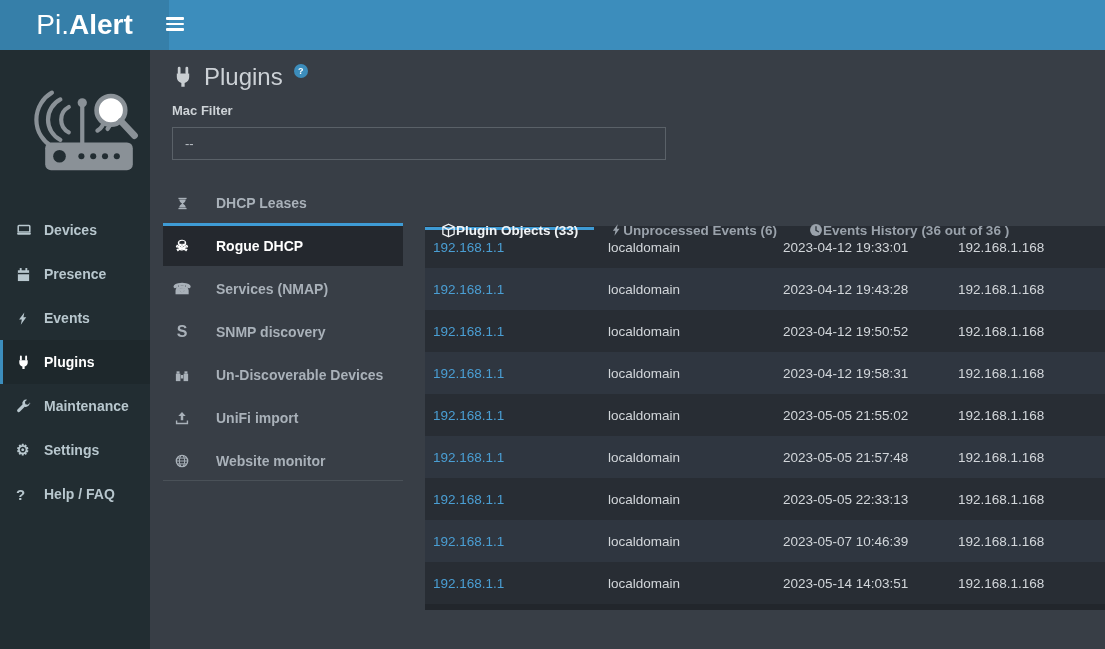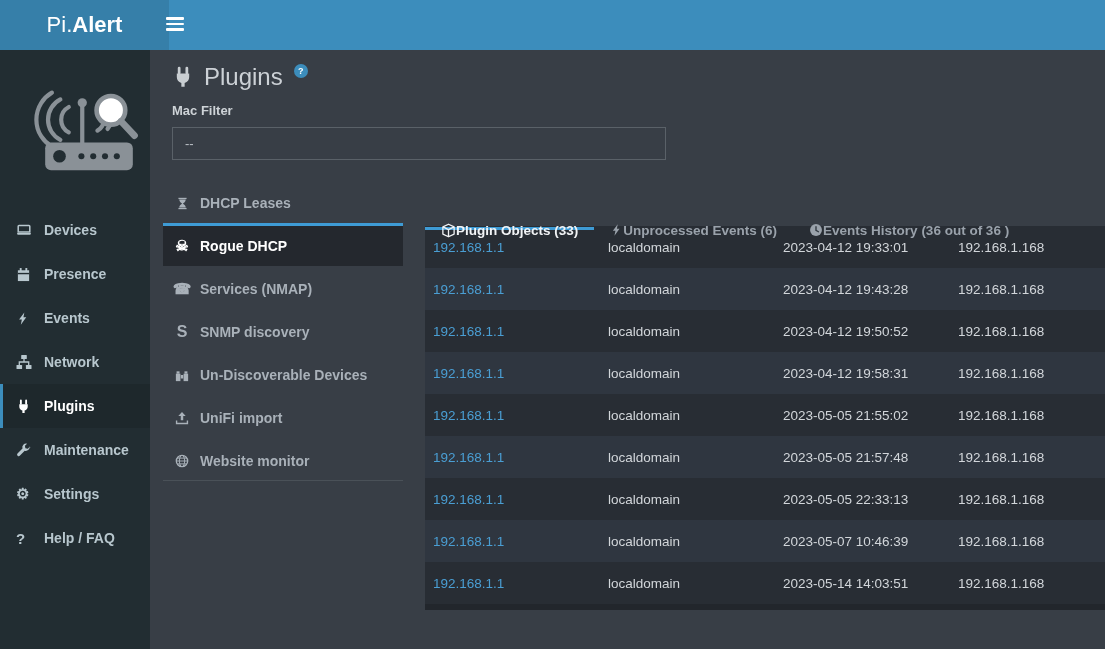--- a/index.html
+++ b/index.html
@@ -6,21 +6,21 @@
   html,body { width:1105px; height:649px; overflow:hidden; }
   body {
     font-family: "Liberation Sans", sans-serif;
     background:#383e46;
     color:#c9ced3;
   }
   
   .navbar { position:absolute; top:0; left:0; right:0; height:50px; background:#3c8dbc; z-index:10; }
   .brand {
     position:absolute; left:0; top:0; width:169px; height:50px;
-    background:#367fa9; color:#fff; font-size:22px; line-height:50px;
+    background:#367fa9; color:#fff; font-size:28px; line-height:50px;
     text-align:center; cursor:pointer;
   }
   .brand .bold { font-weight:bold; }
   .hamburger { position:absolute; left:166px; top:17px; width:18px; cursor:pointer; }
   .hamburger span { display:block; height:2.5px; background:#fff; margin-bottom:3px; border-radius:1px; }
   
   .sidebar { position:absolute; top:50px; left:0; bottom:0; width:178px; background:#222d32; }
   .logo-box { height:140px; display:flex; align-items:center; justify-content:center; padding-top:6px; }
   .side-menu { margin-top:18px; }
   .side-item {
@@ -43,21 +43,21 @@
   .filter-label { font-size:13px; font-weight:bold; color:#ced3d7; margin-bottom:9px; }
   .filter-input {
     width:494px; height:33px; background:transparent; border:1px solid #5a6168;
     color:#bcc1c6; font-size:13px; padding:0 12px; font-family:"Liberation Sans",sans-serif;
     outline:none;
   }
   
   .columns { display:flex; margin-top:20px; padding-left:13px; }
   .plugin-menu { width:240px; flex:0 0 240px; }
   .plugin-item {
-    display:flex; align-items:center; gap:9px; height:43px; padding-left:10px;
+    display:flex; align-items:center; gap:25px; height:43px; padding-left:10px;
     color:#a9b1b9; font-size:14px; font-weight:600; cursor:pointer;
     border-top:3px solid transparent;
   }
   .plugin-item .ic { width:18px; display:flex; justify-content:center; font-size:15px; }
   .plugin-item.active { background:#24282e; border-top-color:#3e9bd5; color:#fff; }
   .plugin-item:last-child { border-bottom:1px solid #4a5158; }
   
   .main-panel { flex:1; margin-left:22px; min-width:0; }
   .tabbar { display:flex; height:46px; }
   .tab {
@@ -136,33 +136,20 @@
       <span>Presence</span>
     </div>
     <div class="side-item">
       <span class="ic">
         <svg class="icn" width="14" height="15" viewBox="0 0 16 16">
             <path fill="currentColor" d="M9.5 1 3.5 9h3.2L5.5 15l6.2-8.5H8.5z"></path>
           </svg>
       </span>
       <span>Events</span>
     </div>
-    <div class="side-item">
-      <span class="ic">
-        <svg class="icn" width="16" height="16" viewBox="0 0 16 16">
-            <g fill="currentColor">
-              <rect x="5.2" y="1" width="5.6" height="4" rx=".6"></rect>
-              <rect x="0.5" y="11" width="5.6" height="4" rx=".6"></rect>
-              <rect x="9.9" y="11" width="5.6" height="4" rx=".6"></rect>
-            </g>
-            <path fill="none" stroke="currentColor" stroke-width="1.3" d="M8 5v3M3.3 11V8h9.4v3"></path>
-          </svg>
-      </span>
-      <span>Network</span>
-    </div>
     <div class="side-item active">
       <span class="ic">
         <svg class="icn" width="15" height="15" viewBox="0 0 16 16">
             <g stroke="currentColor" stroke-width="2" stroke-linecap="round">
               <path d="M5.2 1.5v3.5M10.8 1.5v3.5"></path>
             </g>
             <path fill="currentColor" d="M3.5 5.5h9V8a4.5 4.5 0 0 1-3.3 4.3V15H6.8v-2.7A4.5 4.5 0 0 1 3.5 8z"></path>
           </svg>
       </span>
       <span>Plugins</span>

